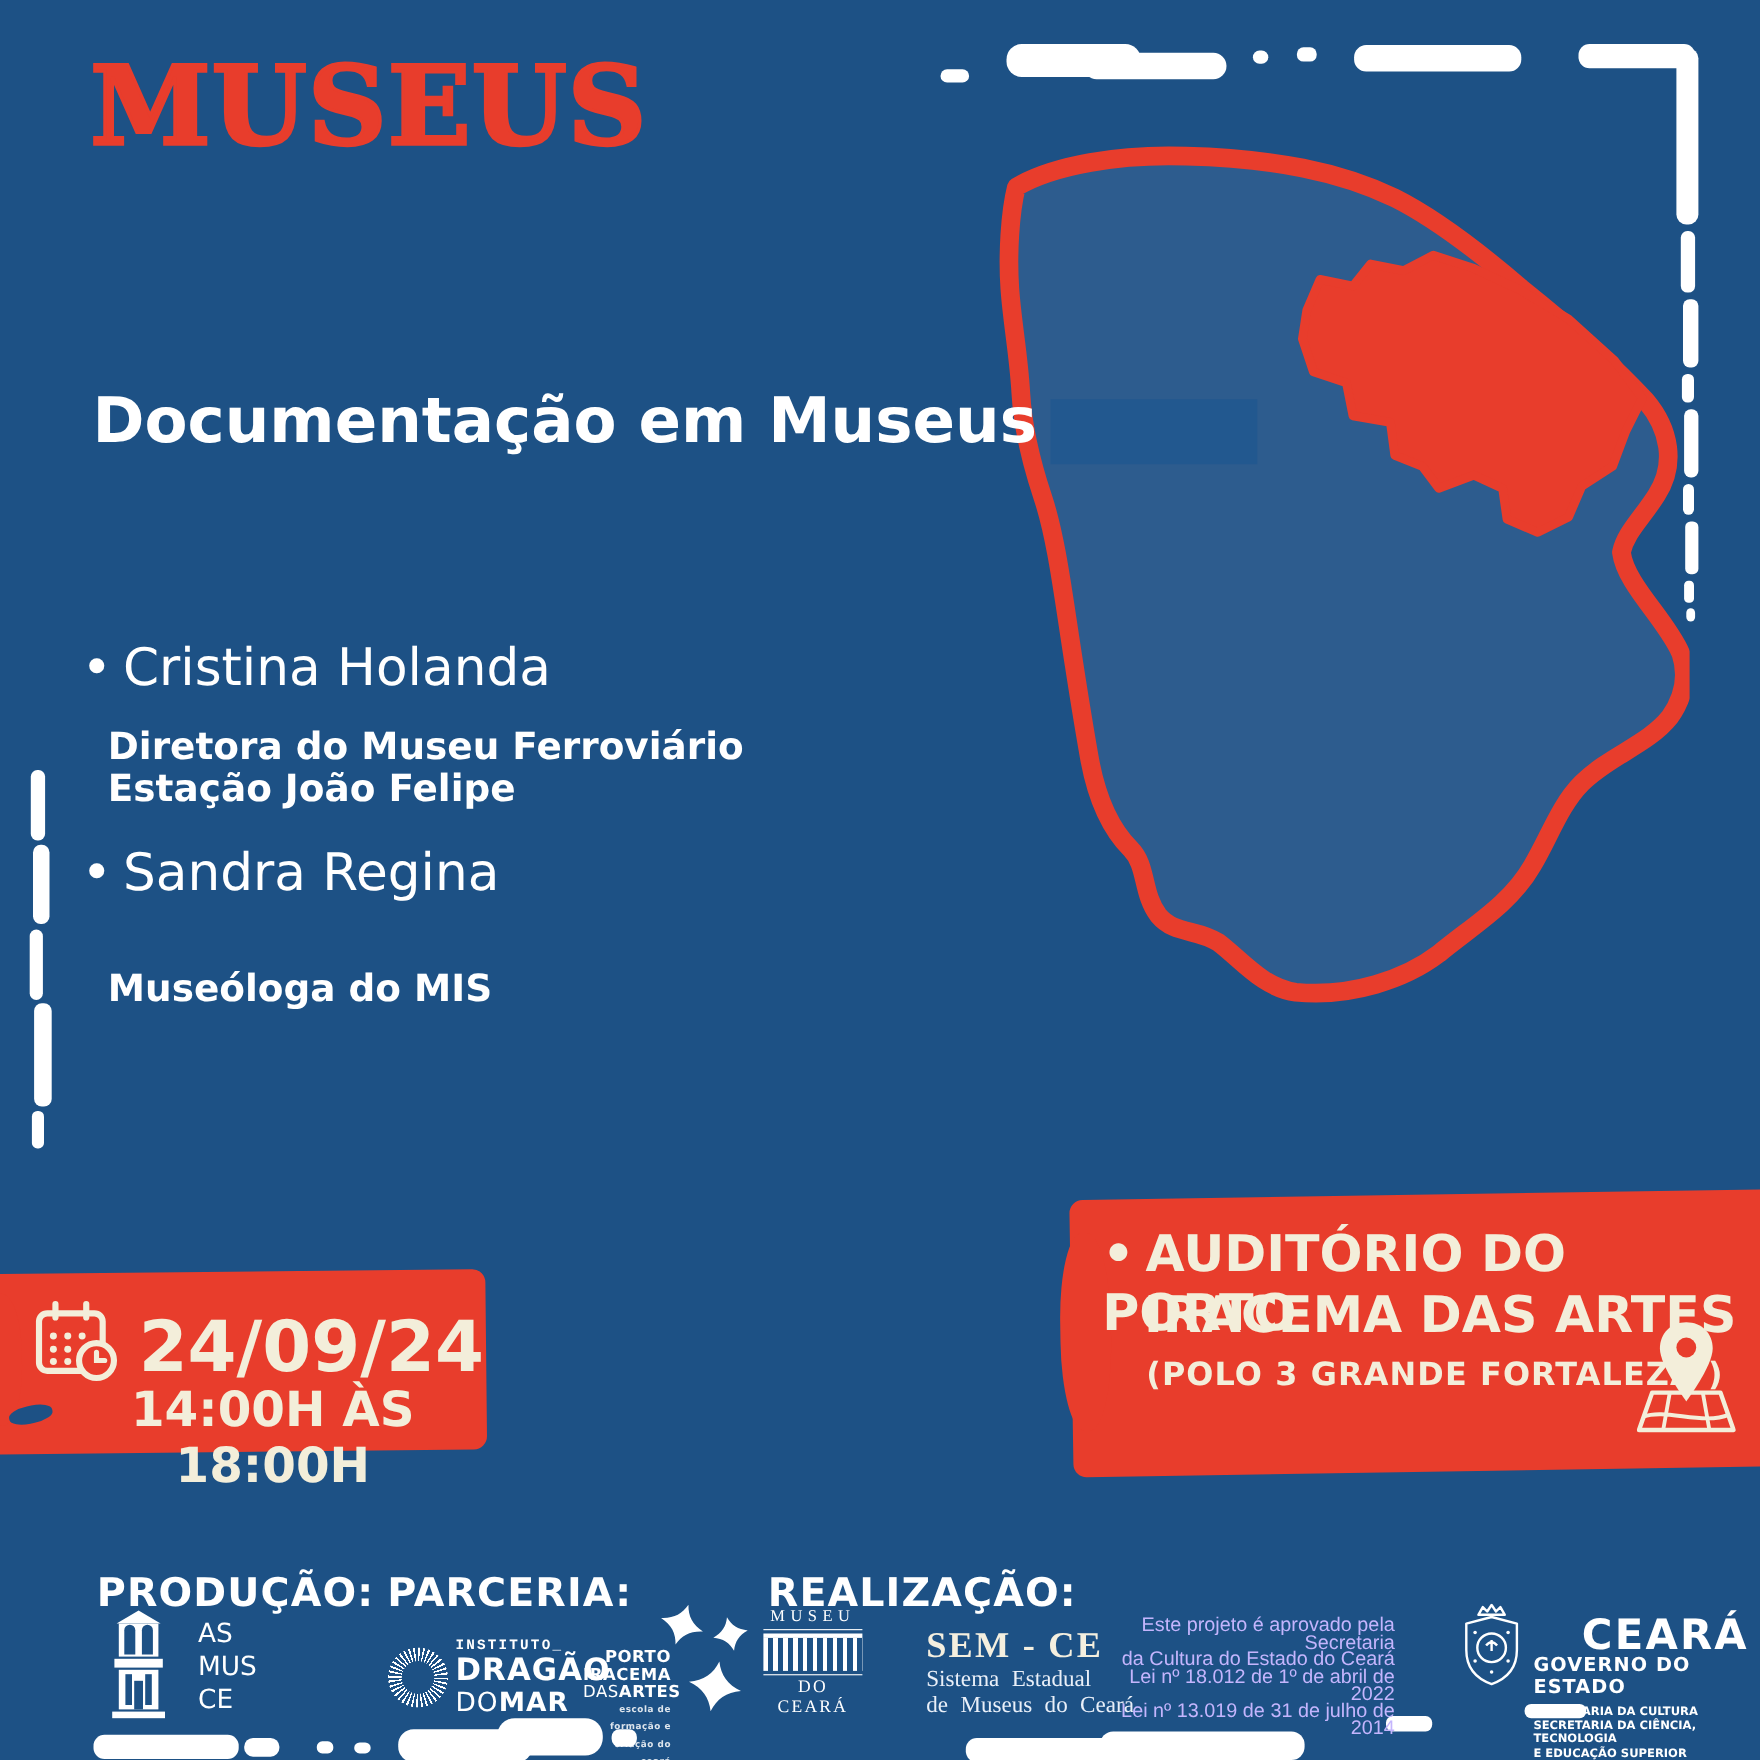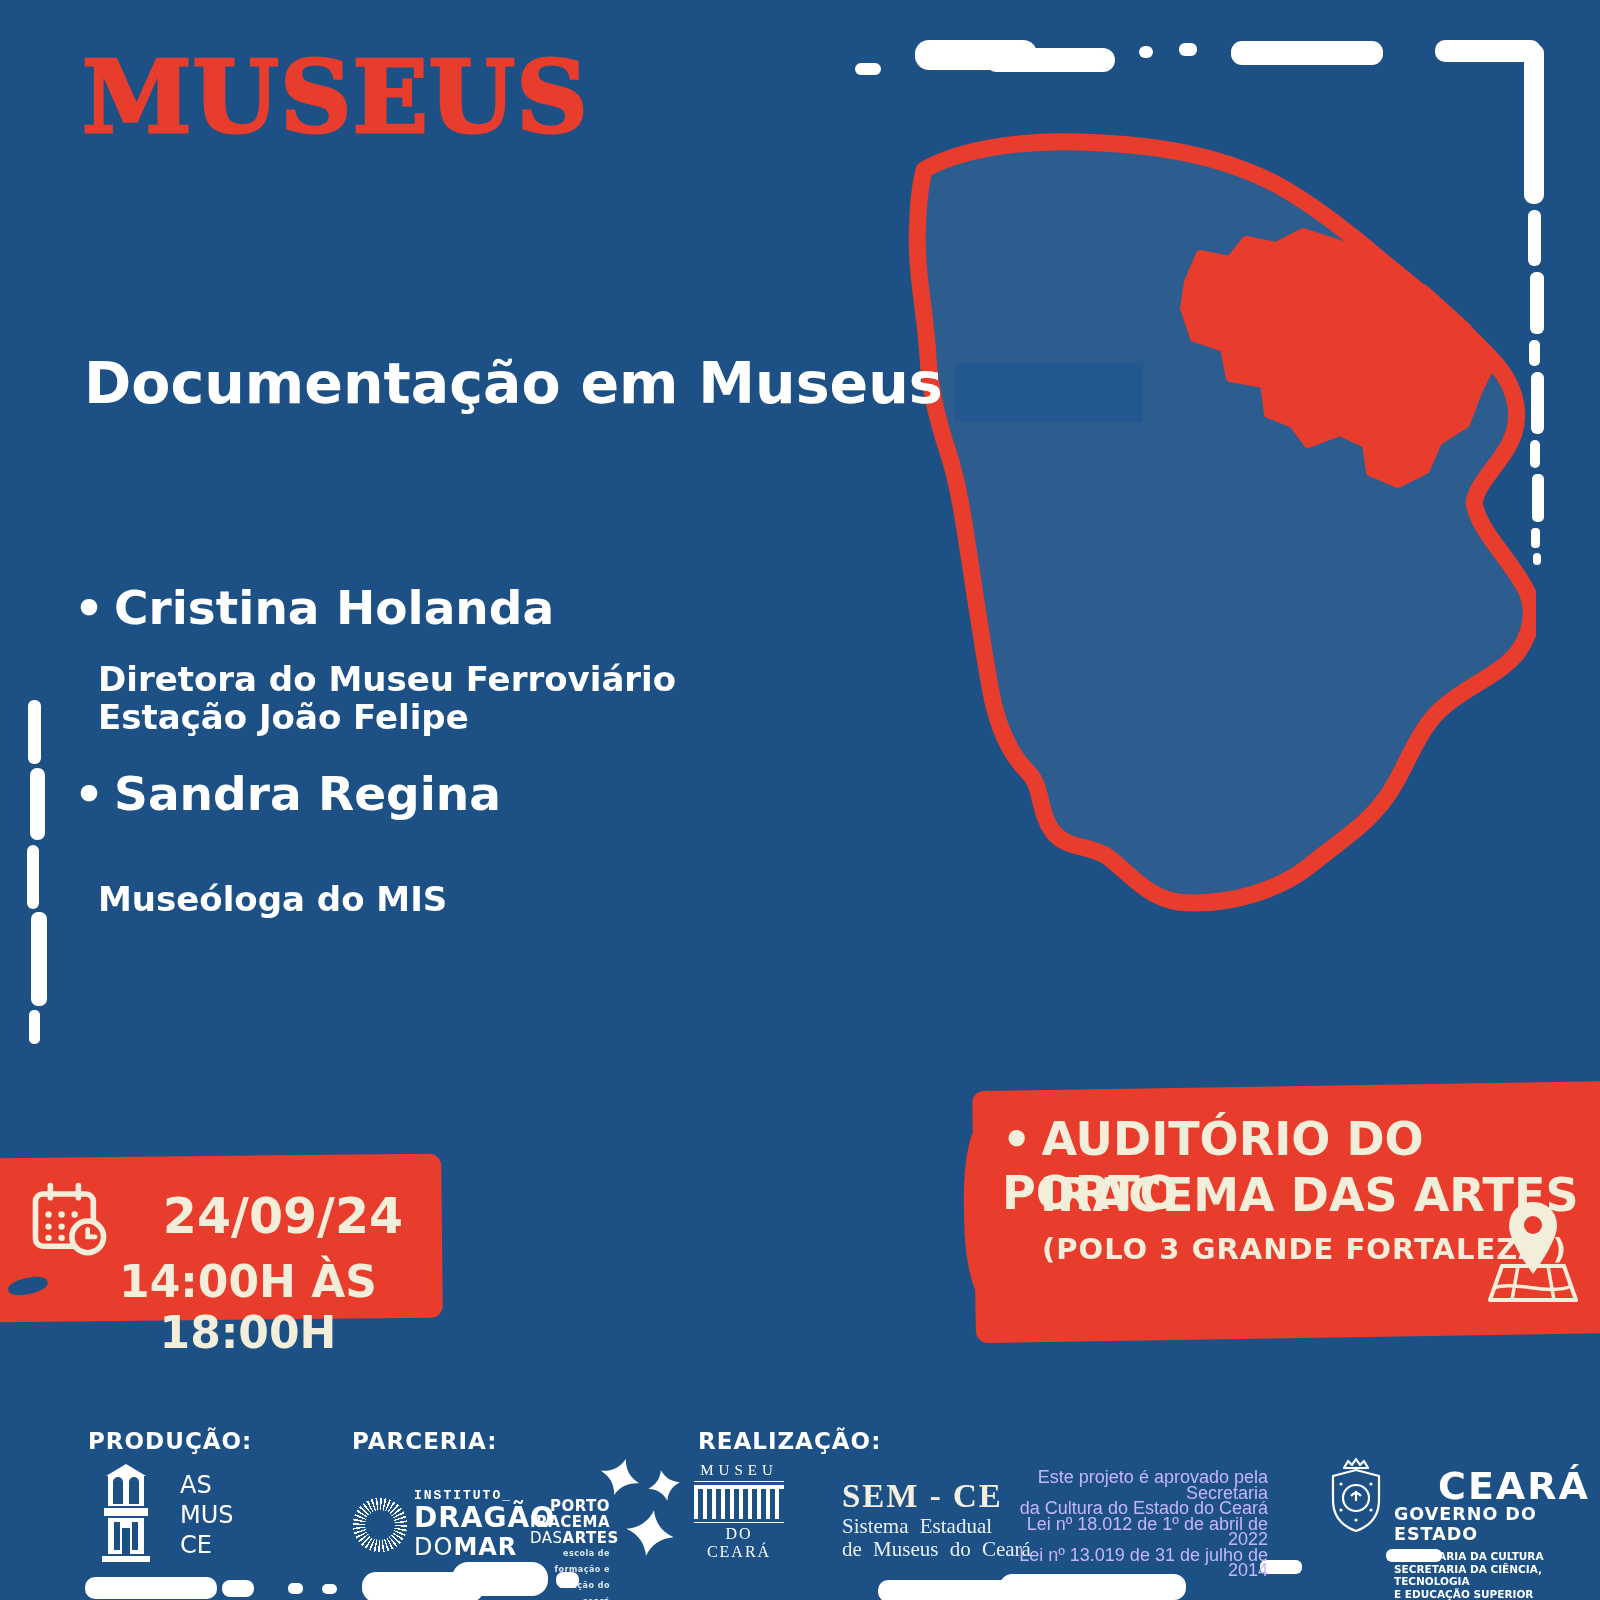--- a/index.html
+++ b/index.html
@@ -5,41 +5,41 @@
   html,body{margin:0;padding:0;}
   body{width:1600px;height:1600px;position:relative;overflow:hidden;
        background:#1d5185;font-family:"DejaVu Sans",sans-serif;}
   .abs{position:absolute;}
   
   .title{left:82px;top:42px;color:#e83d2c;font-family:"DejaVu Serif",serif;
          font-weight:900;font-size:99px;line-height:1.13;letter-spacing:1px;
          -webkit-text-stroke:3px #e83d2c;}
   .subtitle{left:84px;top:350px;color:#ffffff;font-weight:bold;font-size:57px;letter-spacing:0px;}
   
-  .spk-name{color:#ffffff;font-weight:bold;font-size:47px;}
+  .spk-name{color:#ffffff;font-weight:normal;font-size:47px;}
   .spk-role{color:#ffffff;font-weight:bold;font-size:34px;line-height:1.12;margin-left:12px;}
   .bullet{margin-right:10px;}
   
   .redbox{background:#e83d2c;border-radius:12px;}
   .cream{color:#f3eeda;}
   .datebox{left:-12px;top:1156px;width:454px;height:164px;transform:rotate(-0.6deg);}
   .datebox:before{content:"";position:absolute;left:-8px;top:18px;width:40px;height:120px;
                   background:#e83d2c;border-radius:45%;}
   .date-notch{left:8px;top:1278px;width:40px;height:16px;background:#1d5185;
               border-radius:45%;transform:rotate(-12deg);}
-  .date-text{left:118px;top:1188px;width:330px;text-align:center;font-weight:bold;font-size:49px;}
+  .date-text{left:118px;top:1188px;width:330px;text-align:center;font-weight:bold;font-size:64px;}
   .time-text{left:48px;top:1256px;width:400px;text-align:center;font-weight:bold;font-size:44px;}
   .venuebox{left:974px;top:1086px;width:650px;height:252px;transform:rotate(-0.9deg);}
   .venuebox:before{content:"";position:absolute;left:-10px;top:30px;width:46px;height:180px;
                    background:#e83d2c;border-radius:45%;}
   .venue1{left:1002px;top:1112px;font-weight:bold;font-size:46px;}
   .venue2{left:1040px;top:1168px;font-weight:bold;font-size:46px;}
   .venue3{left:1042px;top:1232px;font-weight:bold;font-size:29px;letter-spacing:1px;}
   
-  .flabel{color:#ffffff;font-weight:bold;font-size:23px;letter-spacing:1px;}
+  .flabel{color:#ffffff;font-weight:bold;font-size:36px;letter-spacing:1px;}
   .asmusce-txt{color:#ffffff;font-weight:normal;font-size:24px;line-height:30px;}
   .dragao-top{color:#ffffff;font-weight:bold;font-size:13px;letter-spacing:2px;font-family:Liberation Mono, monospace;}
   .dragao-main{color:#ffffff;font-weight:900;font-size:28px;letter-spacing:1px;line-height:30px;}
   .dragao-sub{color:#ffffff;font-size:24px;letter-spacing:1px;}
   .dragao-sub b{font-weight:900;}
   .sunburst{width:56px;height:56px;border-radius:50%;
     background:repeating-conic-gradient(#ffffff 0deg 4deg, transparent 4deg 10deg);
     -webkit-mask:radial-gradient(closest-side,transparent 52%,#000 54% 96%,transparent 98%);
             mask:radial-gradient(closest-side,transparent 52%,#000 54% 96%,transparent 98%);}
   .porto-txt{color:#ffffff;font-weight:900;font-size:15px;line-height:16px;text-align:right;letter-spacing:0.5px;}

